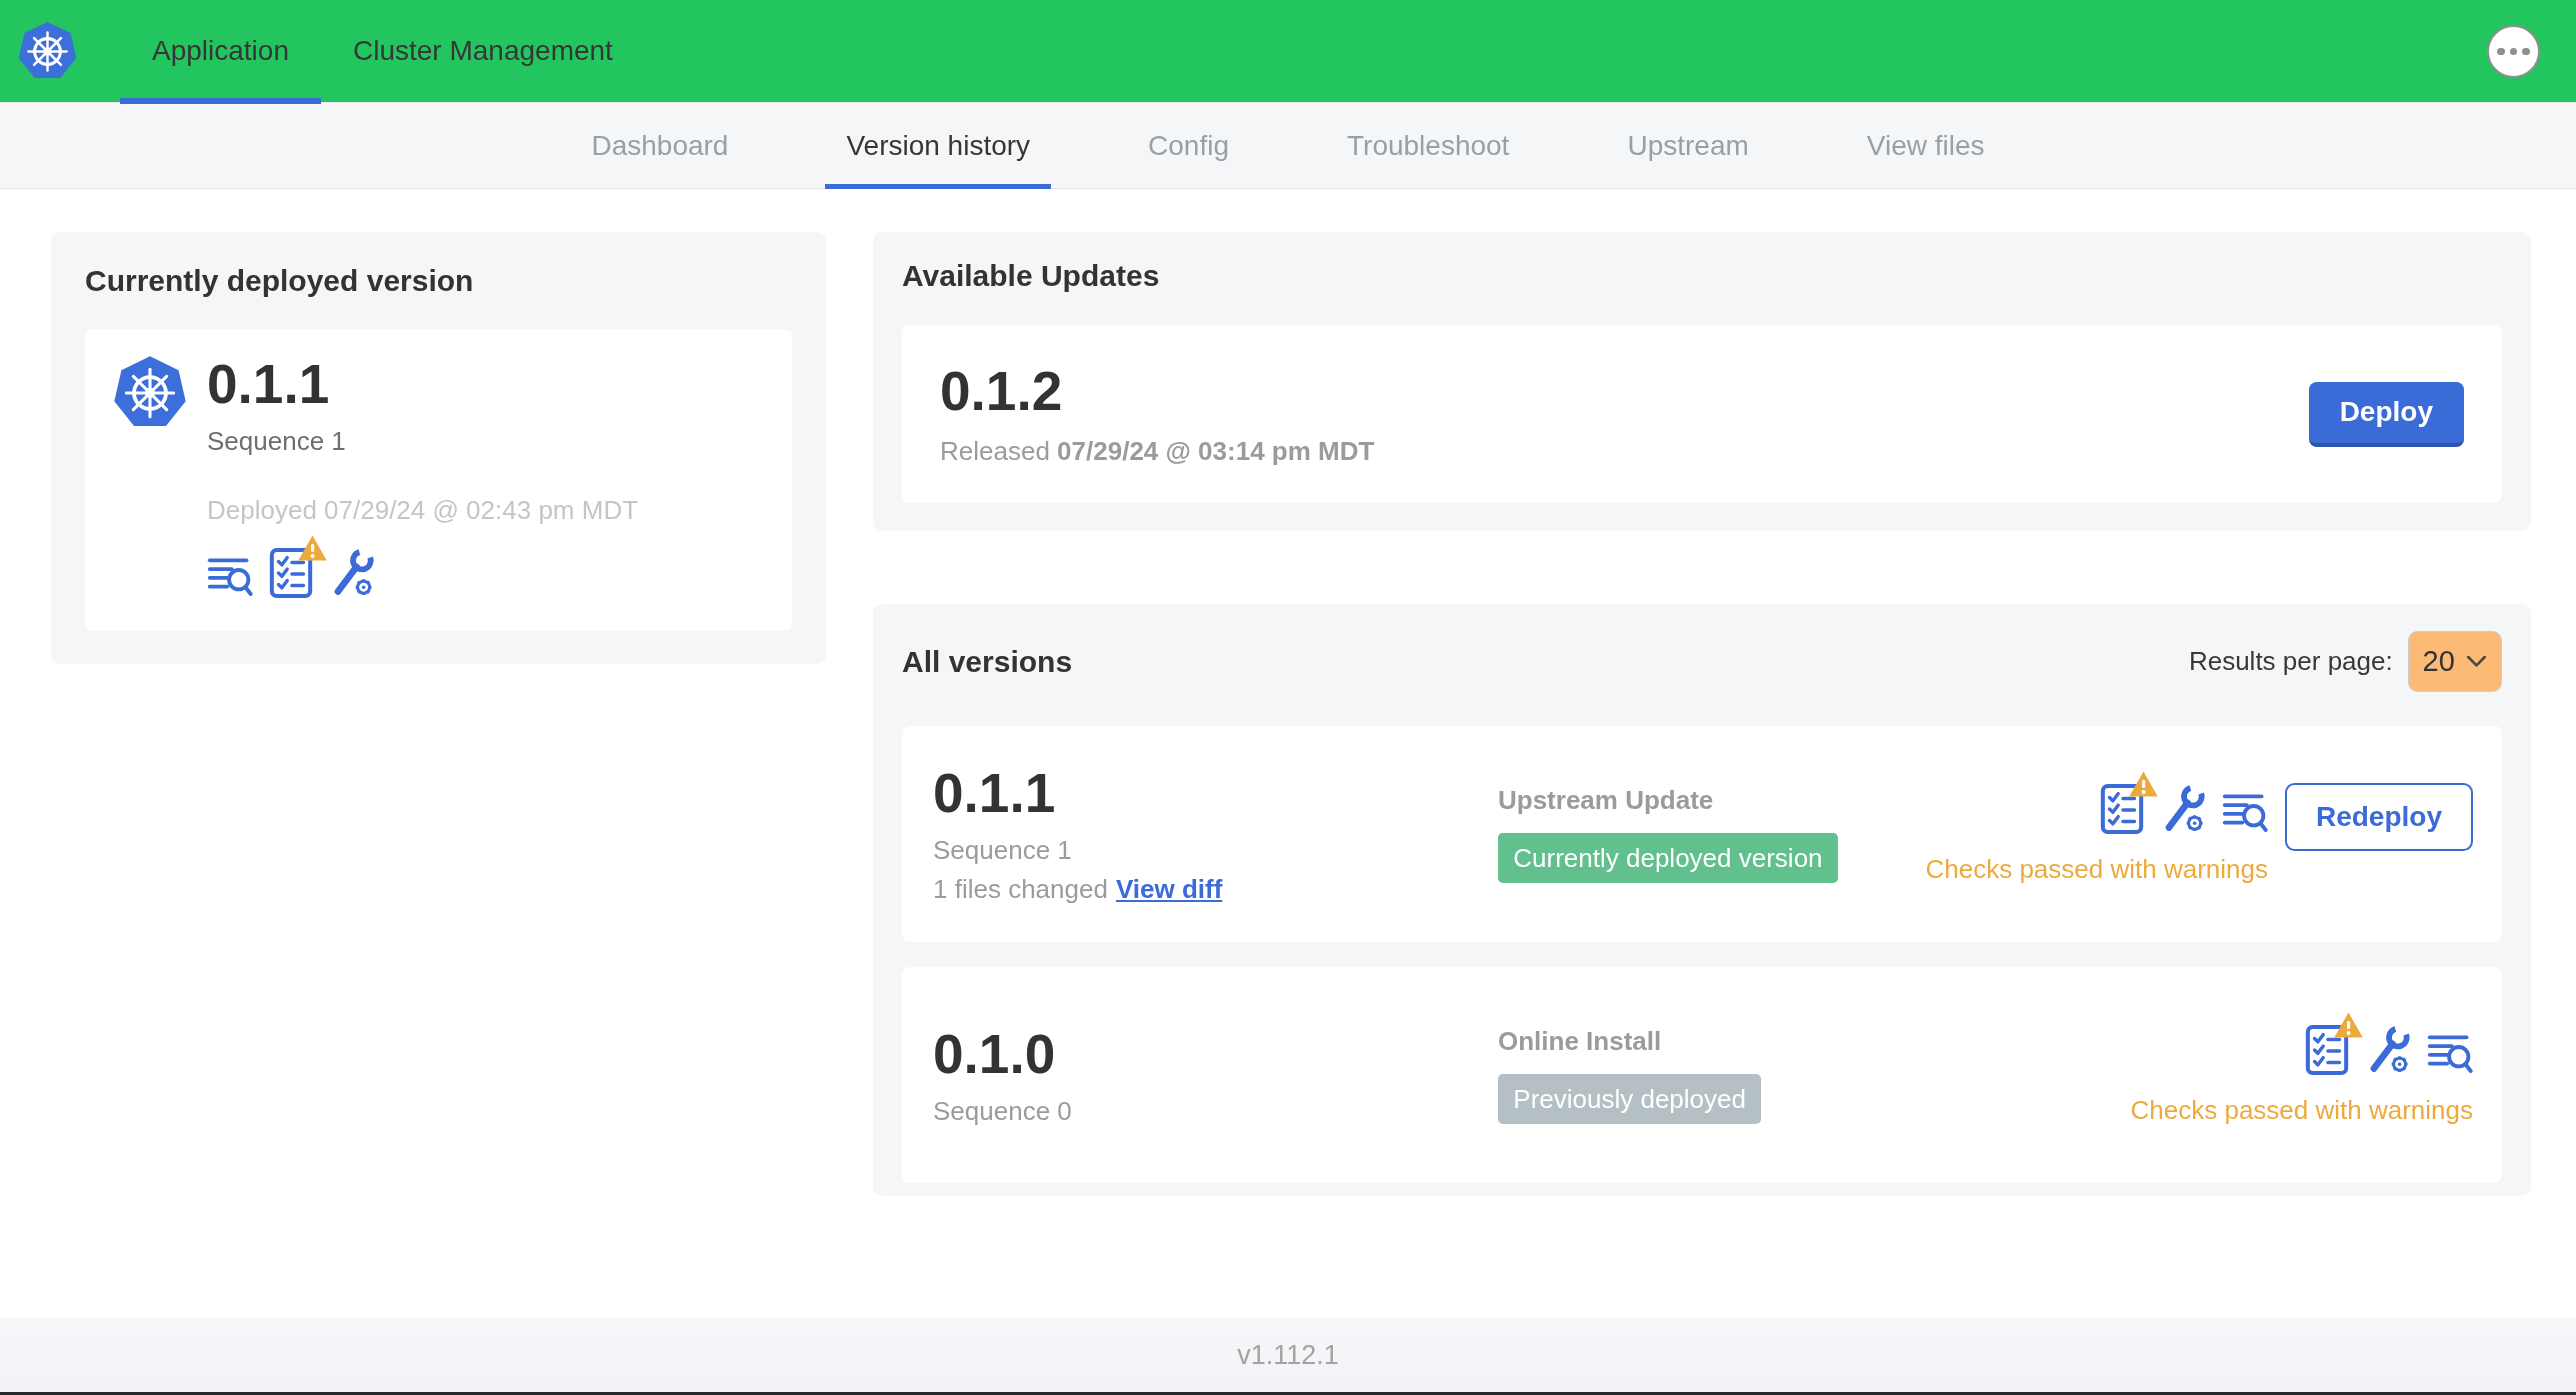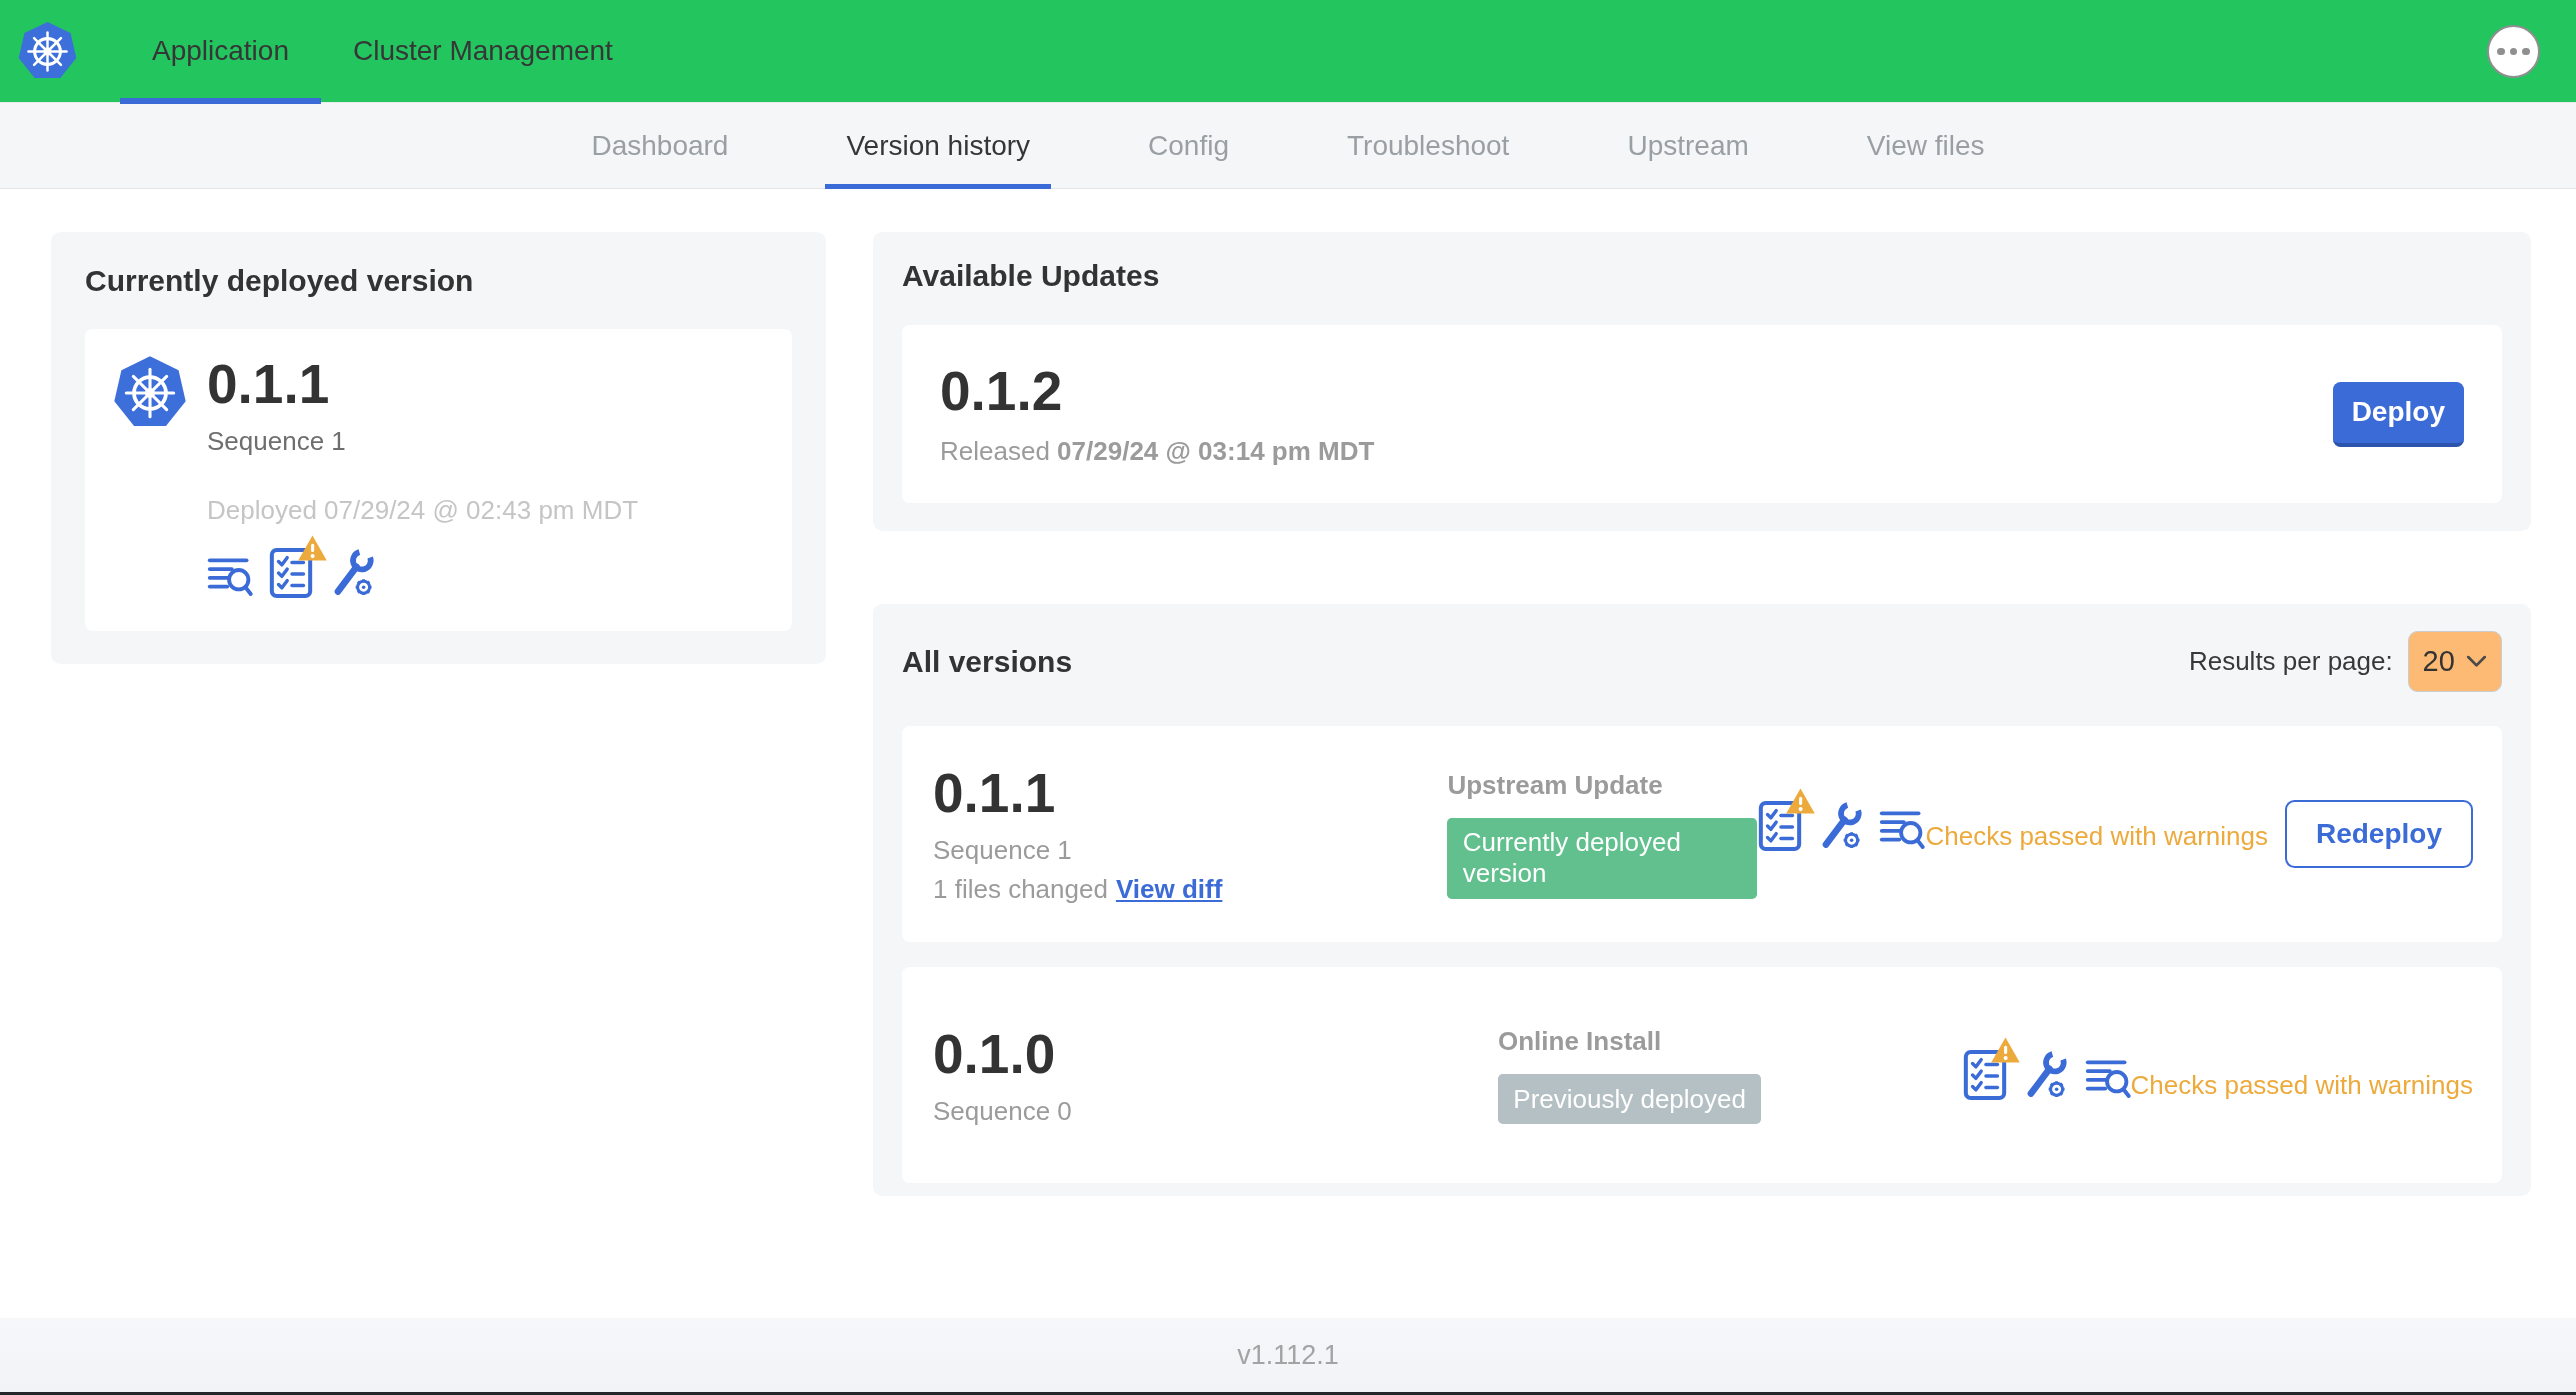--- a/index.html
+++ b/index.html
@@ -36,39 +36,39 @@
   .deployed-icons { margin-top:21px; }
   .icon { width:46px; height:46px; color:#3b6bd6; display:block; }
   .icon.tall { height:52px; }
   .icon-wrap { position:relative; display:inline-block; }
   .warn-overlay { position:absolute; top:-13.4px; right:-13.4px; width:31px; height:29px; }
 
   .updates-panel { left:873px; top:43px; width:1658px; height:299px; padding:27px 29px; }
   .updates-inner { margin-top:32px; background:#fff; border-radius:7.6px; height:178px; display:flex; align-items:center; padding:0 38px; }
   .released-line { margin-top:15.3px; font-size:26px; color:#9b9b9b; }
   .released-line b { font-weight:bold; color:#9b9b9b; }
-  .btn-primary { margin-left:auto; background:#3b6bd6; border:none; border-bottom:4.8px solid #2d54ad; border-radius:7.6px; color:#fff; font-weight:bold; font-size:28px; padding:0 19px; height:65px; font-family:inherit; cursor:pointer; }
+  .btn-primary { margin-left:auto; background:#3b6bd6; border:none; border-bottom:4.8px solid #2d54ad; border-radius:7.6px; color:#fff; font-weight:bold; font-size:28px; padding:0 31px; height:65px; font-family:inherit; cursor:pointer; }
 
   .versions-panel { left:873px; top:415px; width:1658px; height:592px; padding:27px 29px; }
   .versions-head { display:flex; align-items:center; }
   .rpp-label { margin-left:auto; font-size:26px; color:#383838; }
   .rpp-select { margin-left:15.3px; width:94px; height:61px; background:#fdba74; border:1.9px solid #c9cdd0; border-radius:9.5px; display:flex; align-items:center; justify-content:center; gap:11.5px; font-size:29px; color:#333; cursor:pointer; }
   .rpp-select svg { width:21px; height:12.4px; }
 
   .version-row { background:#fff; border-radius:7.6px; height:216px; margin-top:34px; display:flex; align-items:center; padding:0 29px 0 31px; }
   .version-row + .version-row { margin-top:25px; }
   .row-col1 { width:565px; }
   .files-line { margin-top:7.6px; font-size:26px; color:#9b9b9b; display:flex; align-items:center; gap:8px; }
   .link { color:#3b6bd6; text-decoration:underline; font-weight:bold; cursor:pointer; }
   .row-col2 .source { font-size:26px; font-weight:bold; color:#9b9b9b; }
   .badge { display:inline-block; margin-top:17px; padding:9.5px 15.3px; border-radius:4.8px; font-size:26px; color:#fff; }
   .badge-green { background:#61c08e; }
   .badge-gray { background:#b4c0c3; }
   .row-actions { margin-left:auto; display:flex; align-items:flex-start; }
-  .checks-col { display:flex; flex-direction:row; align-items:flex-end; }
+  .checks-col { display:flex; flex-direction:column; align-items:flex-end; }
   .checks-text { margin-top:19px; font-size:26px; color:#edaa3c; white-space:nowrap; }
   .btn-outline { margin-left:17px; background:#fff; border:2.9px solid #3b6bd6; border-radius:9.5px; color:#3b6bd6; font-weight:bold; font-size:28px; padding:0 29px; height:68px; font-family:inherit; cursor:pointer; }
 
   
   .footer { position:absolute; left:0; bottom:3.8px; width:100%; height:74px; background:linear-gradient(180deg,#f6f7f9,#f1f3f6); display:flex; align-items:center; justify-content:center; font-size:27px; color:#a3a3a3; }
   .bottom-edge { position:absolute; left:0; bottom:0; width:100%; height:3.8px; background:#23262b; }
 
   .hidden-defs { position:absolute; width:0; height:0; overflow:hidden; }
 </style>
 </head>

